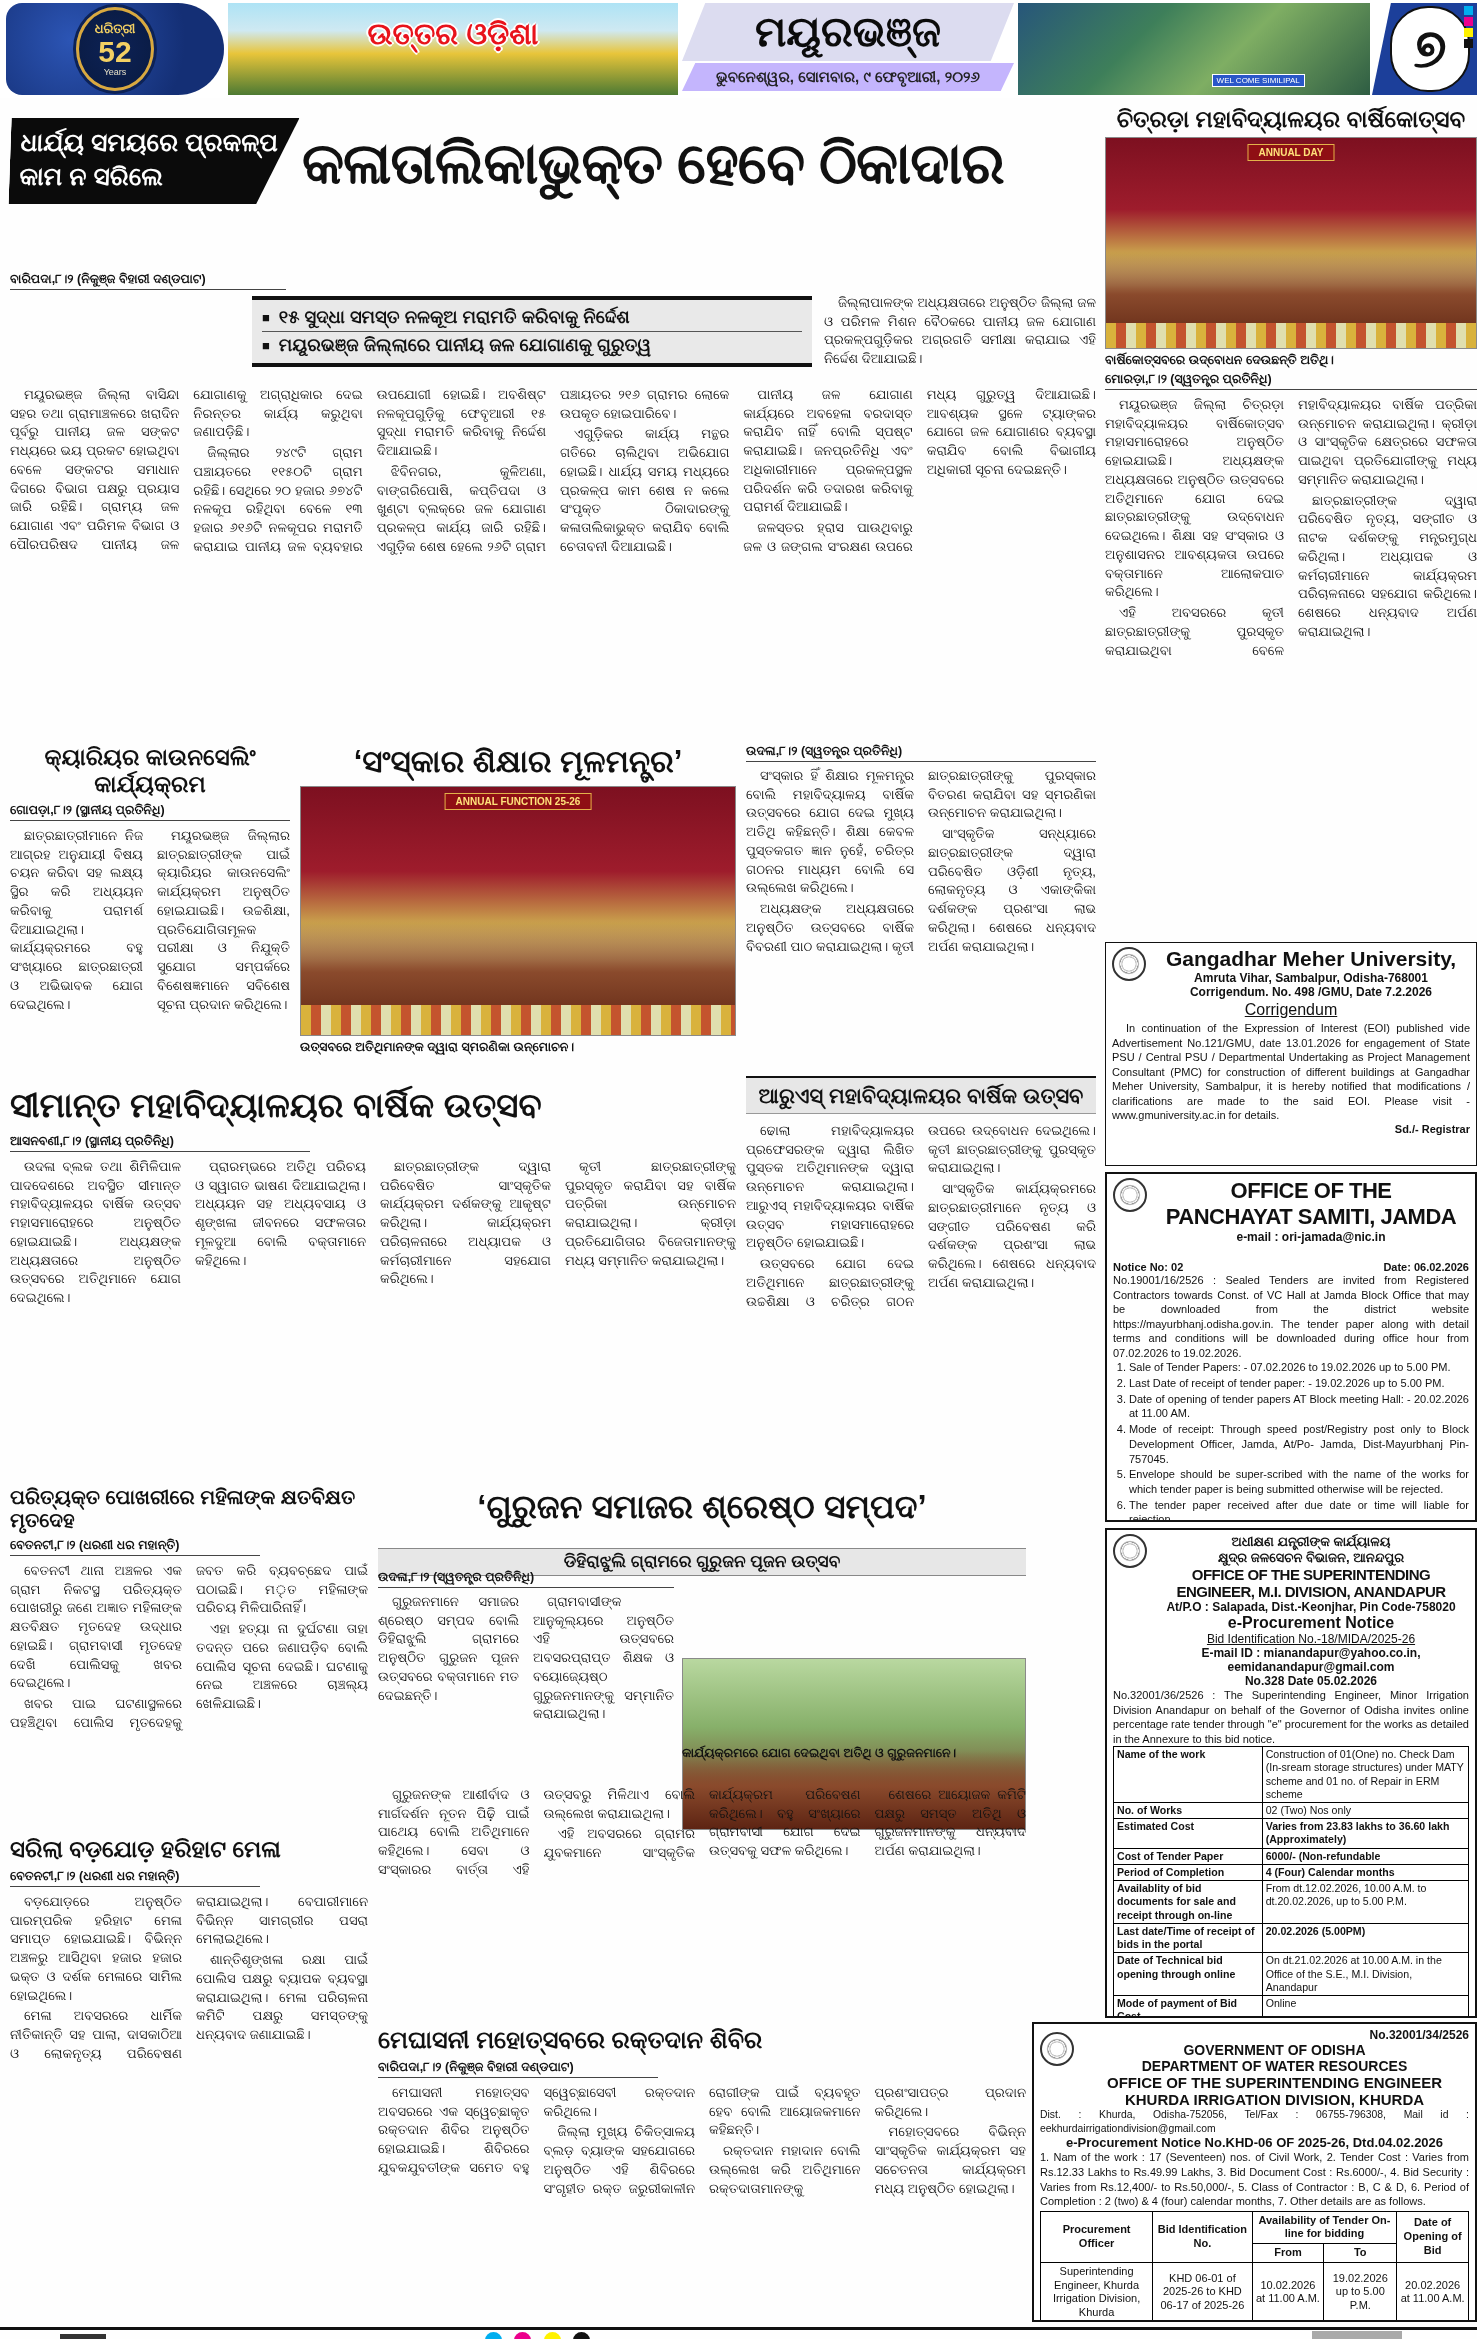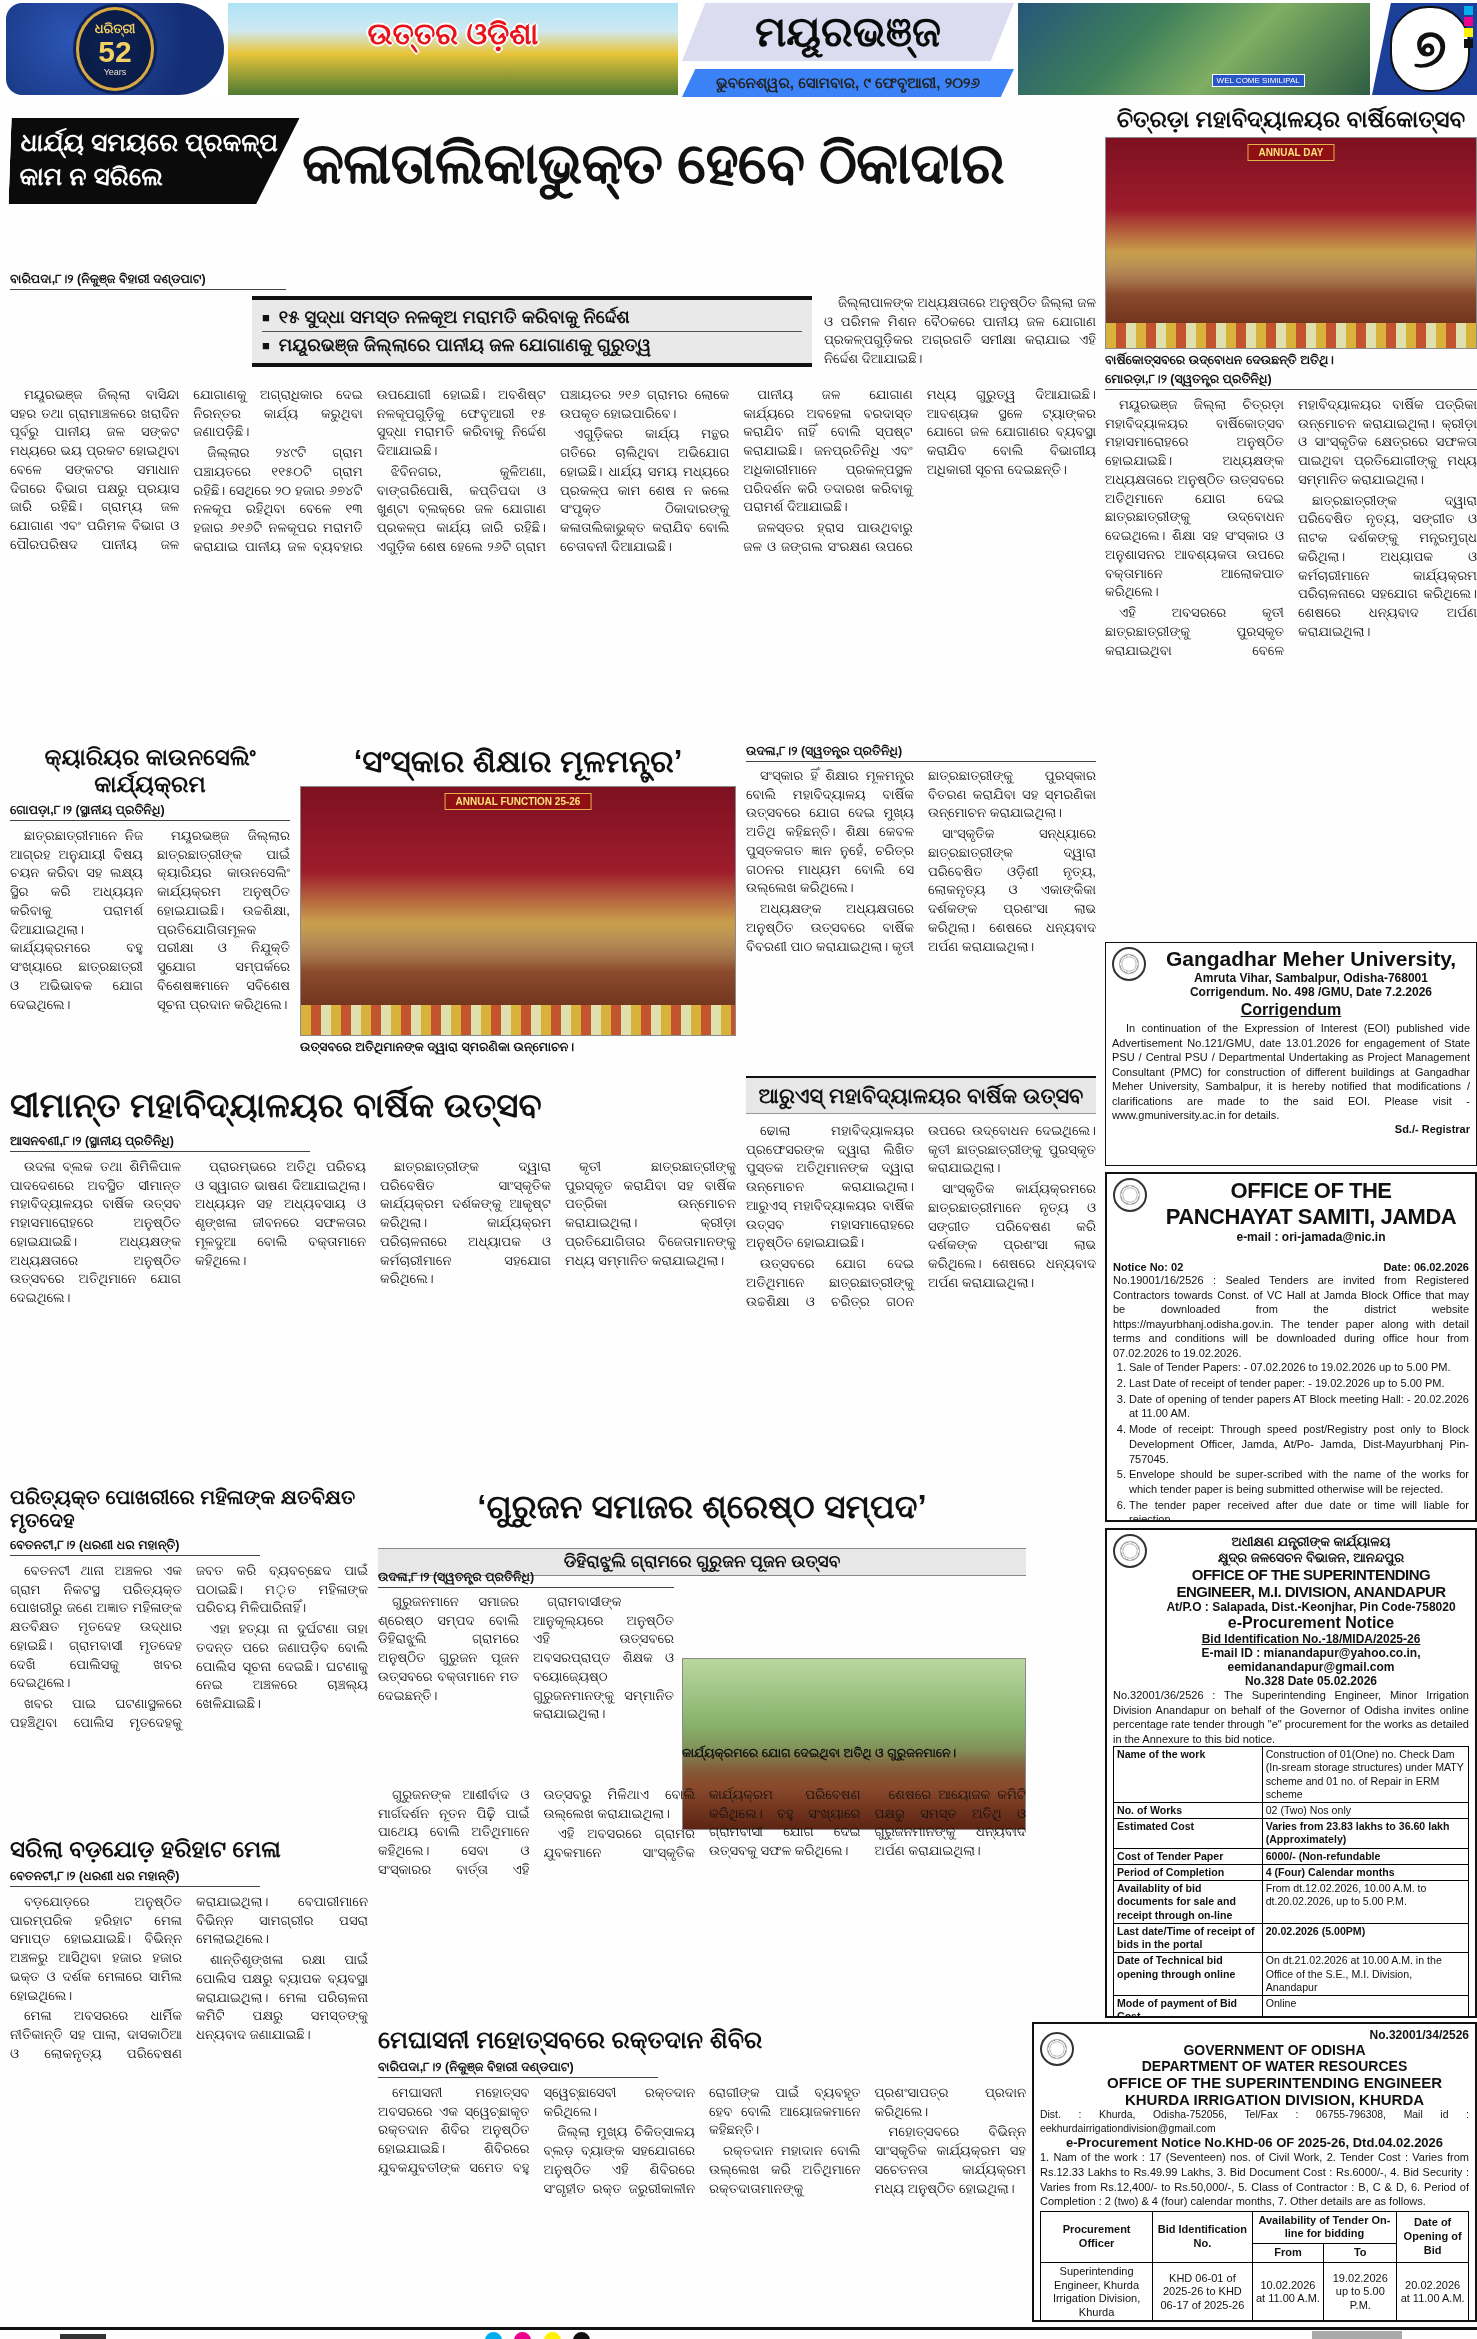--- a/index.html
+++ b/index.html
@@ -20,21 +20,21 @@
   .logo-yearslbl{color:#e8e2c9;font-size:9px}
   .mphoto{border:0}
   .mphoto-left{left:228px;top:3px;width:450px;height:92px;
      background:linear-gradient(180deg,#aee3f5 0%,#cfe9f2 30%,#e8c53a 55%,#4d7a33 100%)}
   .region{position:absolute;left:50%;top:14px;transform:translateX(-50%);
      color:#e8131b;font-size:30px;font-weight:bold;white-space:nowrap;
      text-shadow:-2px 0 #fff,2px 0 #fff,0 -2px #fff,0 2px #fff}
   .mtitle-wrap{left:682px;top:3px;width:332px;height:92px}
   .mtitle{width:332px;height:58px;background:#dcdcf0;clip-path:polygon(7% 0,100% 0,93% 100%,0 100%);
      display:flex;align-items:center;justify-content:center;font-size:42px;font-weight:bold;color:#0b0b0b}
-  .mdate{margin-top:8px;width:332px;height:28px;background:#3b82f6;clip-path:polygon(4% 0,100% 0,96% 100%,0 100%);
+  .mdate{margin-top:2px;width:332px;height:28px;background:#c4b5fd;clip-path:polygon(4% 0,100% 0,96% 100%,0 100%);
      display:flex;align-items:center;justify-content:center;font-size:15px;font-weight:bold;color:#222}
   .mphoto-right{left:1018px;top:3px;width:352px;height:92px;
      background:linear-gradient(135deg,#27567a 0%,#3e7f5a 35%,#7fae63 60%,#2e5d43 100%)}
   .similipal{position:absolute;left:55%;bottom:8px;background:#2a57c8;color:#fff;font-size:8px;
      padding:1px 4px;border:1px solid #fff;white-space:nowrap}
   .pnum-wedge{left:1372px;top:3px;width:105px;height:92px;background:#1c3f9a;
      clip-path:polygon(18% 0,100% 0,100% 100%,0 100%)}
   .pnum{left:1390px;top:6px;width:80px;height:86px;background:#fff;border:2px solid #111;
      border-radius:38px;display:flex;align-items:center;justify-content:center;
      font-size:54px;font-weight:bold}
@@ -75,21 +75,21 @@
   
   .notice{border:2px solid #111;background:#fff;padding:4px 6px;overflow:hidden}
   .notice .nc{text-align:center}
   .n-title-lg{font-size:21px;font-weight:bold}
   .n-title-md{font-size:16px;font-weight:bold}
   .n-title-blk{font-size:22px;font-weight:bold;font-stretch:condensed;letter-spacing:-.5px}
   .n-sub{font-size:12px;font-weight:bold}
   .n-body, .n-body p{font-size:11px;line-height:1.32;text-align:justify}
   .n-ol{margin-left:16px;font-size:11px;line-height:1.34}
   .n-ol li{margin-bottom:1px;text-align:justify}
-  .u{text-decoration:underline;font-weight:bold}
+  .u{text-decoration:underline;font-weight:normal}
   .emblem{width:34px;height:34px;border:2px solid #333;border-radius:50%;
      background:radial-gradient(circle,#fff 30%,#bbb 32%,#fff 40%,#888 42%,#fff 50%);flex:0 0 auto}
   .nrow{display:flex;border:1px solid #000;border-top:0}
   .nrow:first-of-type{border-top:1px solid #000}
   .nlab{width:42%;border-right:1px solid #000;font-weight:bold;font-size:10.6px;padding:1px 3px;line-height:1.25}
   .nval{flex:1;font-size:10.6px;padding:1px 3px;line-height:1.25}
   table.ntab{border-collapse:collapse;width:100%;font-size:11px}
   table.ntab th,table.ntab td{border:1px solid #000;padding:2px 3px;text-align:center;line-height:1.25}
   .sign{font-size:11px;font-weight:bold;text-align:right}
 

